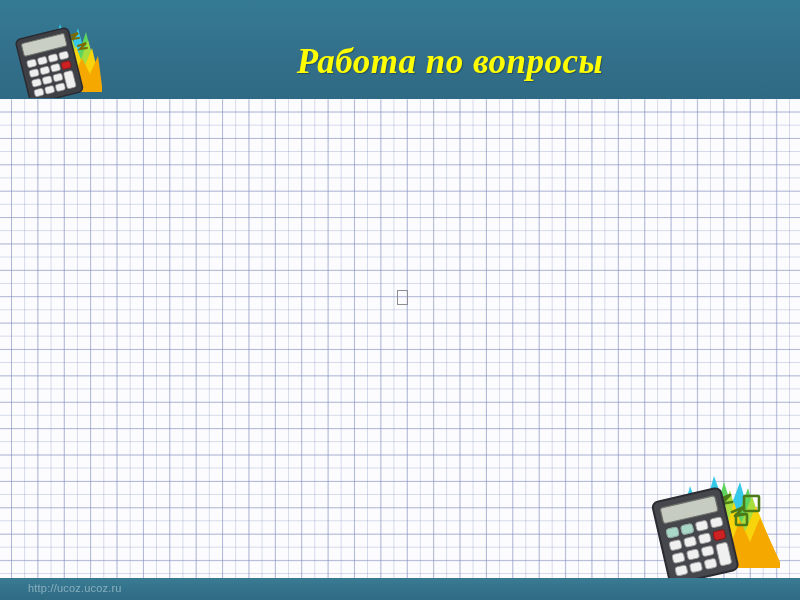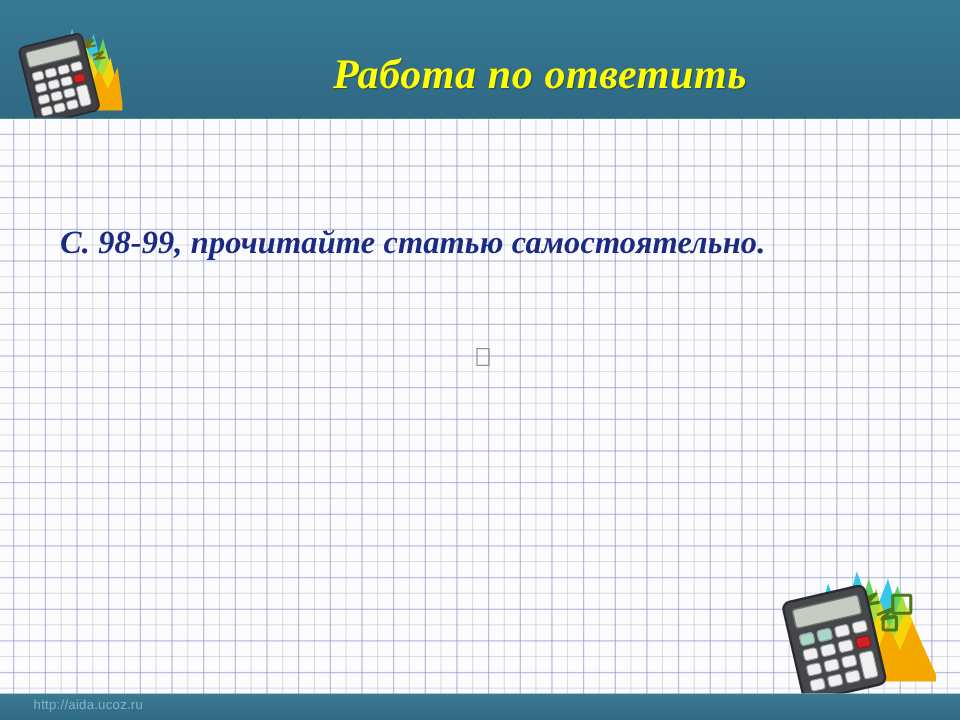--- a/index.html
+++ b/index.html
@@ -168,24 +168,23 @@
           <rect x="20" y="79" width="9" height="7" rx="2"></rect>
           <rect x="31" y="79" width="9" height="7" rx="2"></rect>
           <rect x="42" y="79" width="9" height="7" rx="2"></rect>
         </g>
         <rect x="53" y="59" width="9" height="7" rx="2" fill="#cc2222" stroke="#8a1414" stroke-width="0.7"></rect>
         <rect x="53" y="69" width="9" height="17" rx="2" fill="#efefef" stroke="#9a9a9a" stroke-width="0.7"></rect>
       </g>
     </svg>
   </div>
 
-  <div id="slide-title">Работа по ответить</div>
+  <div id="slide-title">Работа по вопросы</div>
 
   <div id="body-text">
-    <div class="body-line">С. 98-99, прочитайте статью самостоятельно.</div>
   </div>
 
   <div id="tofu-glyph"></div>
 
   <div class="clip-art" id="clipart-bottom-right">
     <svg viewBox="0 0 150 116" xmlns="http://www.w3.org/2000/svg">
       <g>
         <polygon points="36,78 50,24 62,56 74,14 88,52 100,20 116,76 116,98 36,98" fill="#36c8e8"></polygon>
         <polygon points="48,84 60,30 72,62 84,20 96,58 108,26 124,84 124,100 48,100" fill="#5ed45f"></polygon>
         <polygon points="56,88 68,40 78,68 90,28 100,64 112,34 130,88 130,102 56,102" fill="#a8dd3e"></polygon>
@@ -221,15 +220,15 @@
         <rect x="73" y="72" width="11.5" height="9" rx="2.5" fill="#cc2222" stroke="#8a1414" stroke-width="0.9"></rect>
         <rect x="73" y="85" width="11.5" height="22" rx="2.5" fill="#f0f0f0" stroke="#9d9d9d" stroke-width="0.9"></rect>
 
         <rect x="28" y="59" width="11.5" height="9" rx="2.5" fill="#a9d8c8" stroke="#8aa79c" stroke-width="0.9"></rect>
         <rect x="43" y="59" width="11.5" height="9" rx="2.5" fill="#a9d8c8" stroke="#8aa79c" stroke-width="0.9"></rect>
       </g>
     </svg>
   </div>
 
   <div id="footer-band"></div>
-  <div id="watermark">http://aida.ucoz.ru</div>
+  <div id="watermark">http://ucoz.ucoz.ru</div>
 
 </div>
 
 </body></html>

